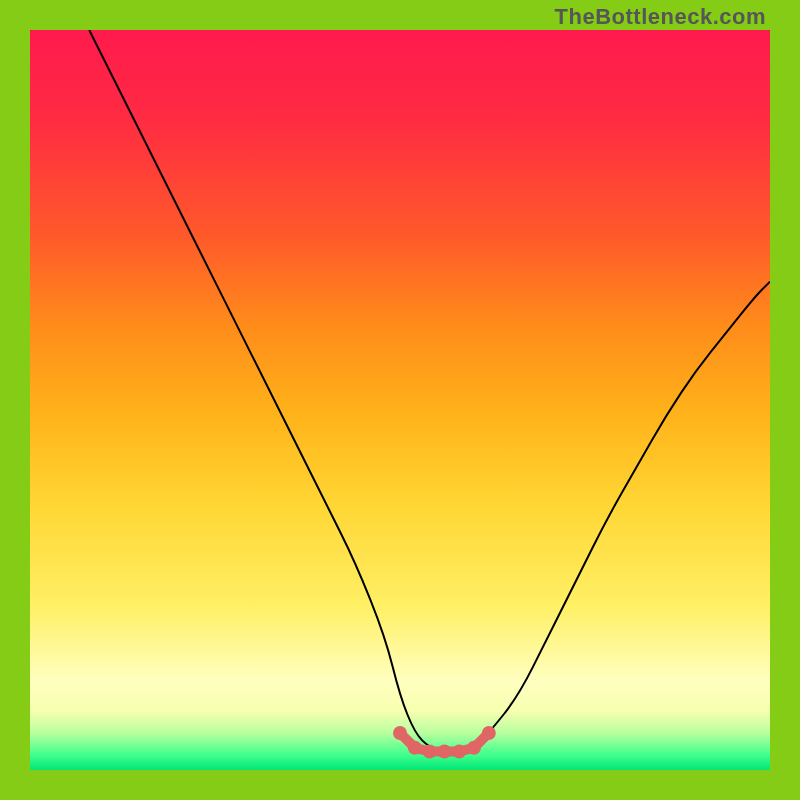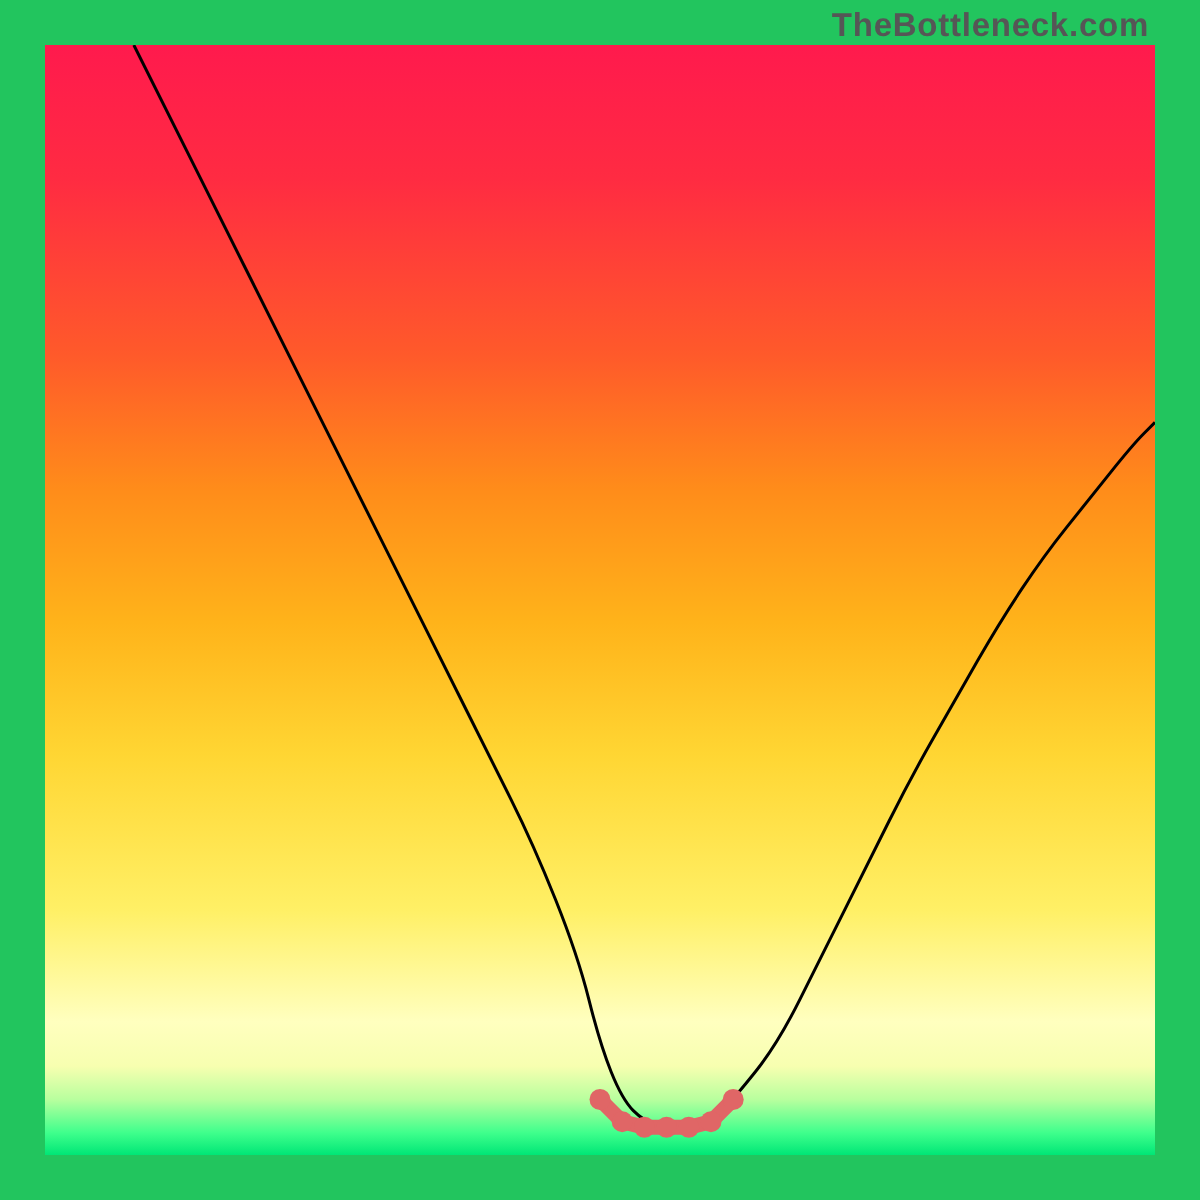--- a/index.html
+++ b/index.html
@@ -7,21 +7,21 @@
     padding: 0;
     width: 800px;
     height: 800px;
     background: #000;
     overflow: hidden;
   }
   .cell {
     position: relative;
     width: 800px;
     height: 800px;
-    background: #22c55e;
+    background: #84cc16;
   }
   .plot-area {
     position: absolute;
     left: 30px;
     top: 30px;
     width: 740px;
     height: 740px;
     background: linear-gradient(to bottom,
       #ff1a4d 0%,
       #ff2b42 12%,

